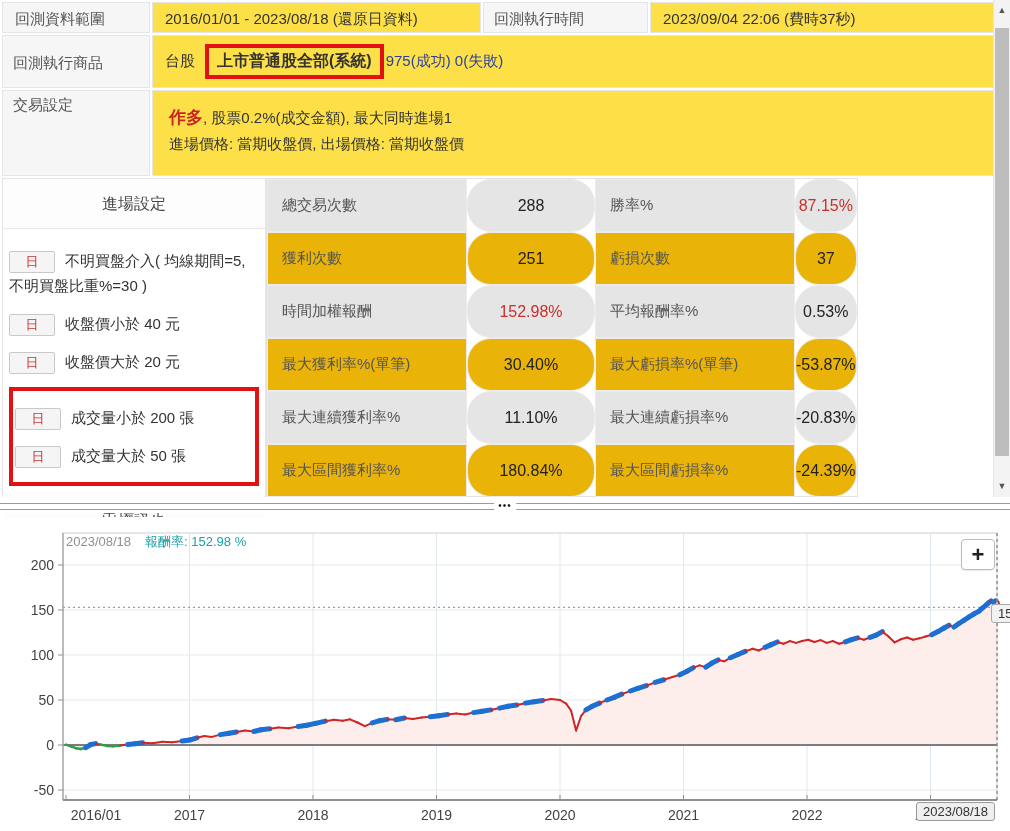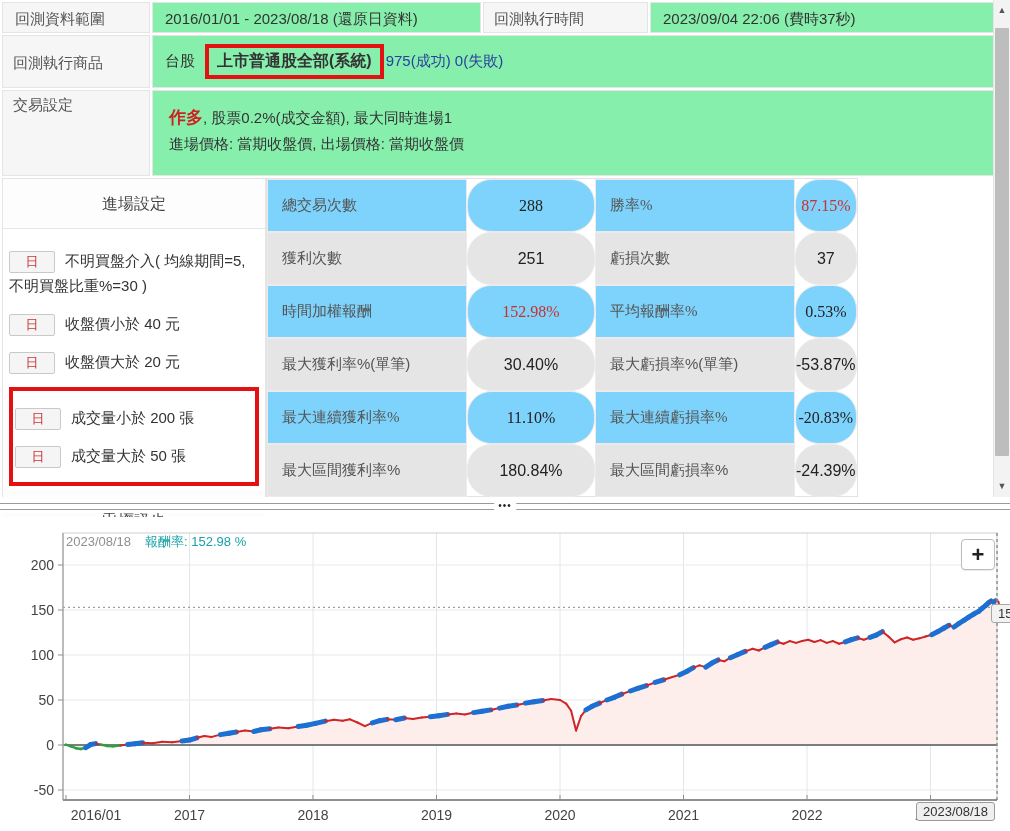--- a/index.html
+++ b/index.html
@@ -3,21 +3,21 @@
 <meta charset="utf-8">
 <style>
   html,body{margin:0;padding:0;background:#fff;}
   body{font-family:"Liberation Sans","DejaVu Sans",sans-serif;color:#333;}
   .app{position:relative;width:1010px;height:831px;background:#fff;overflow:hidden;}
 
   
   .top-pane{position:absolute;left:0;top:0;width:1010px;height:497px;background:#fff;}
   .cell{box-sizing:border-box;border:1px solid #e5e5e5;font-size:15px;}
   .lblcell{background:#f6f6f6;color:#555;padding:5px 10px;}
-  .valcell{background:#86efac;color:#333;padding:5px 12px;}
+  .valcell{background:#fde047;color:#333;padding:5px 12px;}
 
   .rowA{position:absolute;left:2px;top:2px;display:flex;}
   .rowA .c1{width:148px;padding-left:12px;}
   .rowA .c2{width:329px;margin-left:2px;}
   .rowA .c3{width:165px;margin-left:2px;}
   .rowA .c4{width:345px;margin-left:2px;}
   .rowA .cell{height:31px;line-height:21px;}
 
   .rowB{position:absolute;left:2px;top:35px;display:flex;}
   .rowB .c1{width:148px;height:53px;line-height:43px;}
@@ -39,22 +39,22 @@
   .items{padding:6px 6px 2px 6px;font-size:15px;color:#333;line-height:25px;}
   .entry-item{margin:13px 0;}
   .badge{display:inline-block;width:44px;height:20px;line-height:20px;text-align:center;background:#f5f5f5;border:1px solid #c9c9c9;color:#c33;font-size:13px;border-radius:2px;margin-right:10px;vertical-align:middle;}
   .red-box{border:4px solid #e31212;width:238px;margin:1px 0 2px 0;padding:1px 2px;}
   .exit-items{padding:8px 8px;font-size:20px;line-height:27px;color:#333;}
 
   .results{flex:1;display:grid;grid-template-columns:200px 128px 200px 1fr;grid-auto-rows:53px;border:1px solid #e3e3e3;box-sizing:border-box;}
   .rcell{box-sizing:border-box;border:1px solid #eceaea;font-size:15px;display:flex;align-items:center;}
   .rlabel{padding-left:14px;color:#555;}
   .rvalue{justify-content:center;font-size:16px;color:#222;border-radius:24px;}
-  .row-odd{background:#7dd3fc;font-family:Liberation Serif, serif;}
-  .row-even{background:#e5e5e5;}
+  .row-odd{background:#e5e5e5;}
+  .row-even{background:#eab308;}
   .red{color:#c9302c;}
 
   
   .sbar{position:absolute;right:0;top:0;width:17px;height:497px;background:#f3f3f3;border-left:1px solid #e5e5e5;box-sizing:border-box;}
   .sbtn{position:absolute;left:0;width:100%;height:17px;color:#555;font-size:9px;text-align:center;line-height:17px;background:#f3f3f3;}
   .sbtn.up{top:2px;}
   .sbtn.down{bottom:2px;}
   .sthumb{position:absolute;left:1px;top:28px;width:14px;height:428px;background:#bdbdbd;border-radius:1px;}
 
   

